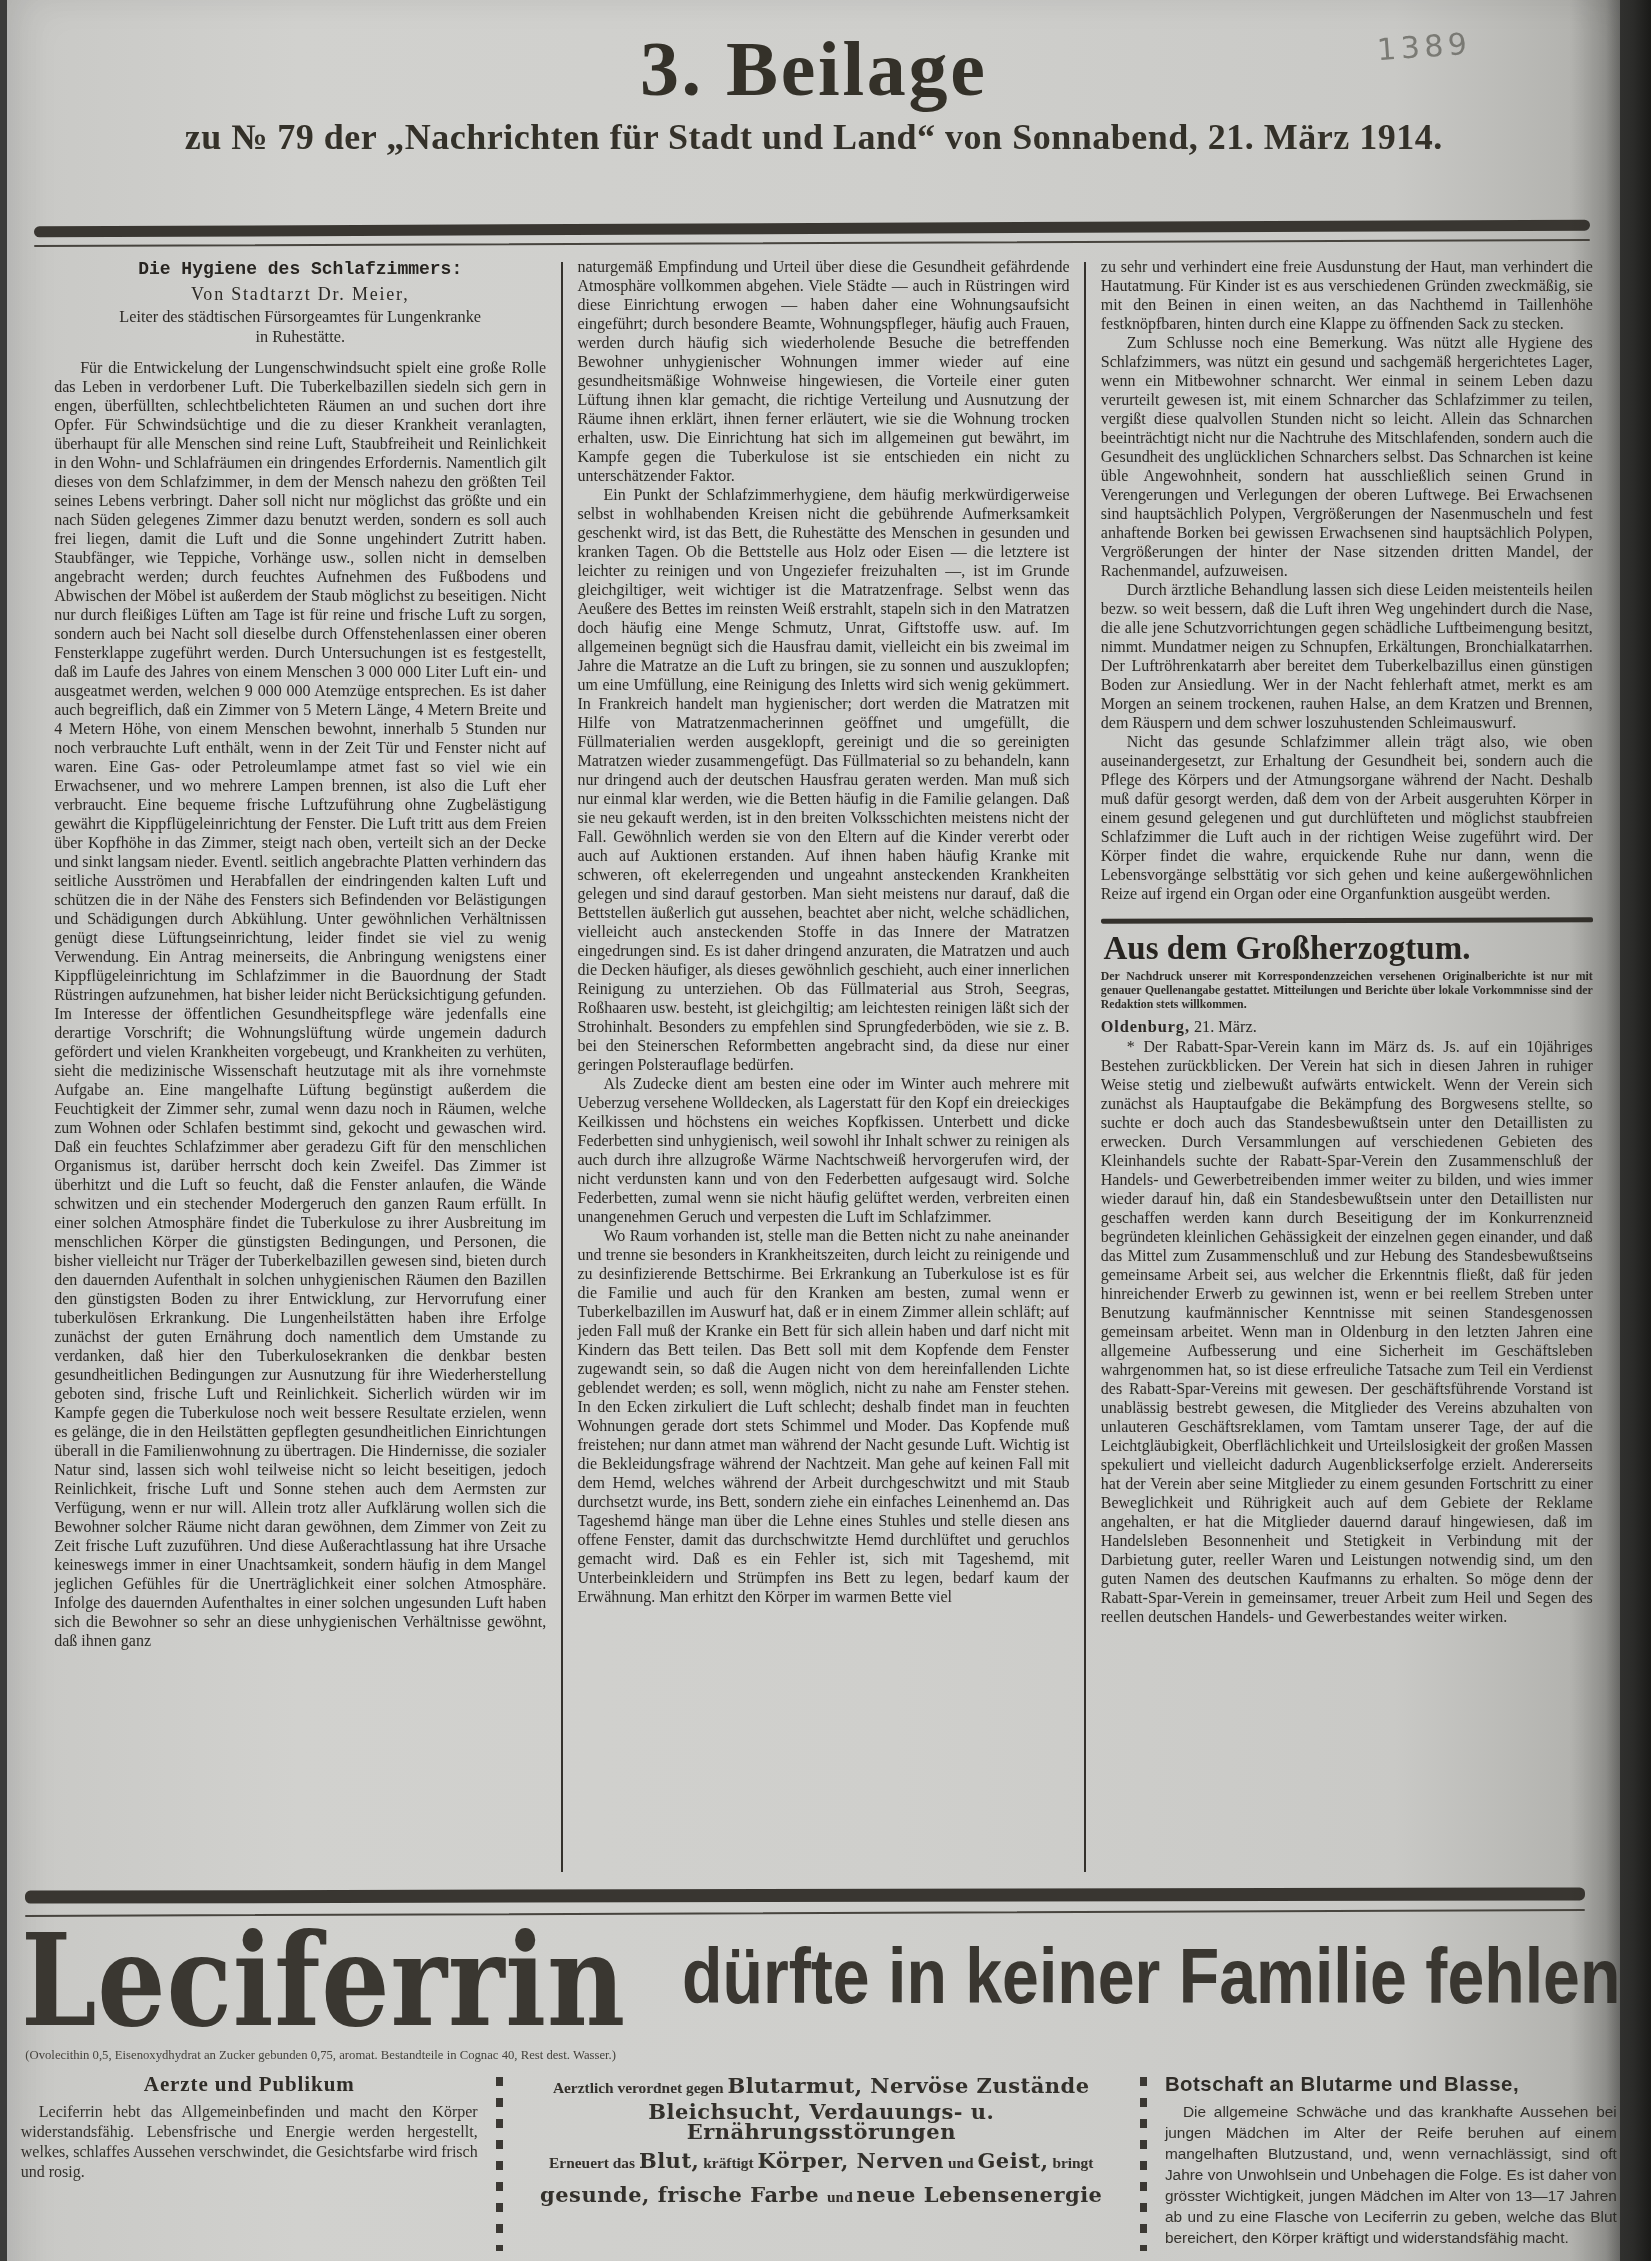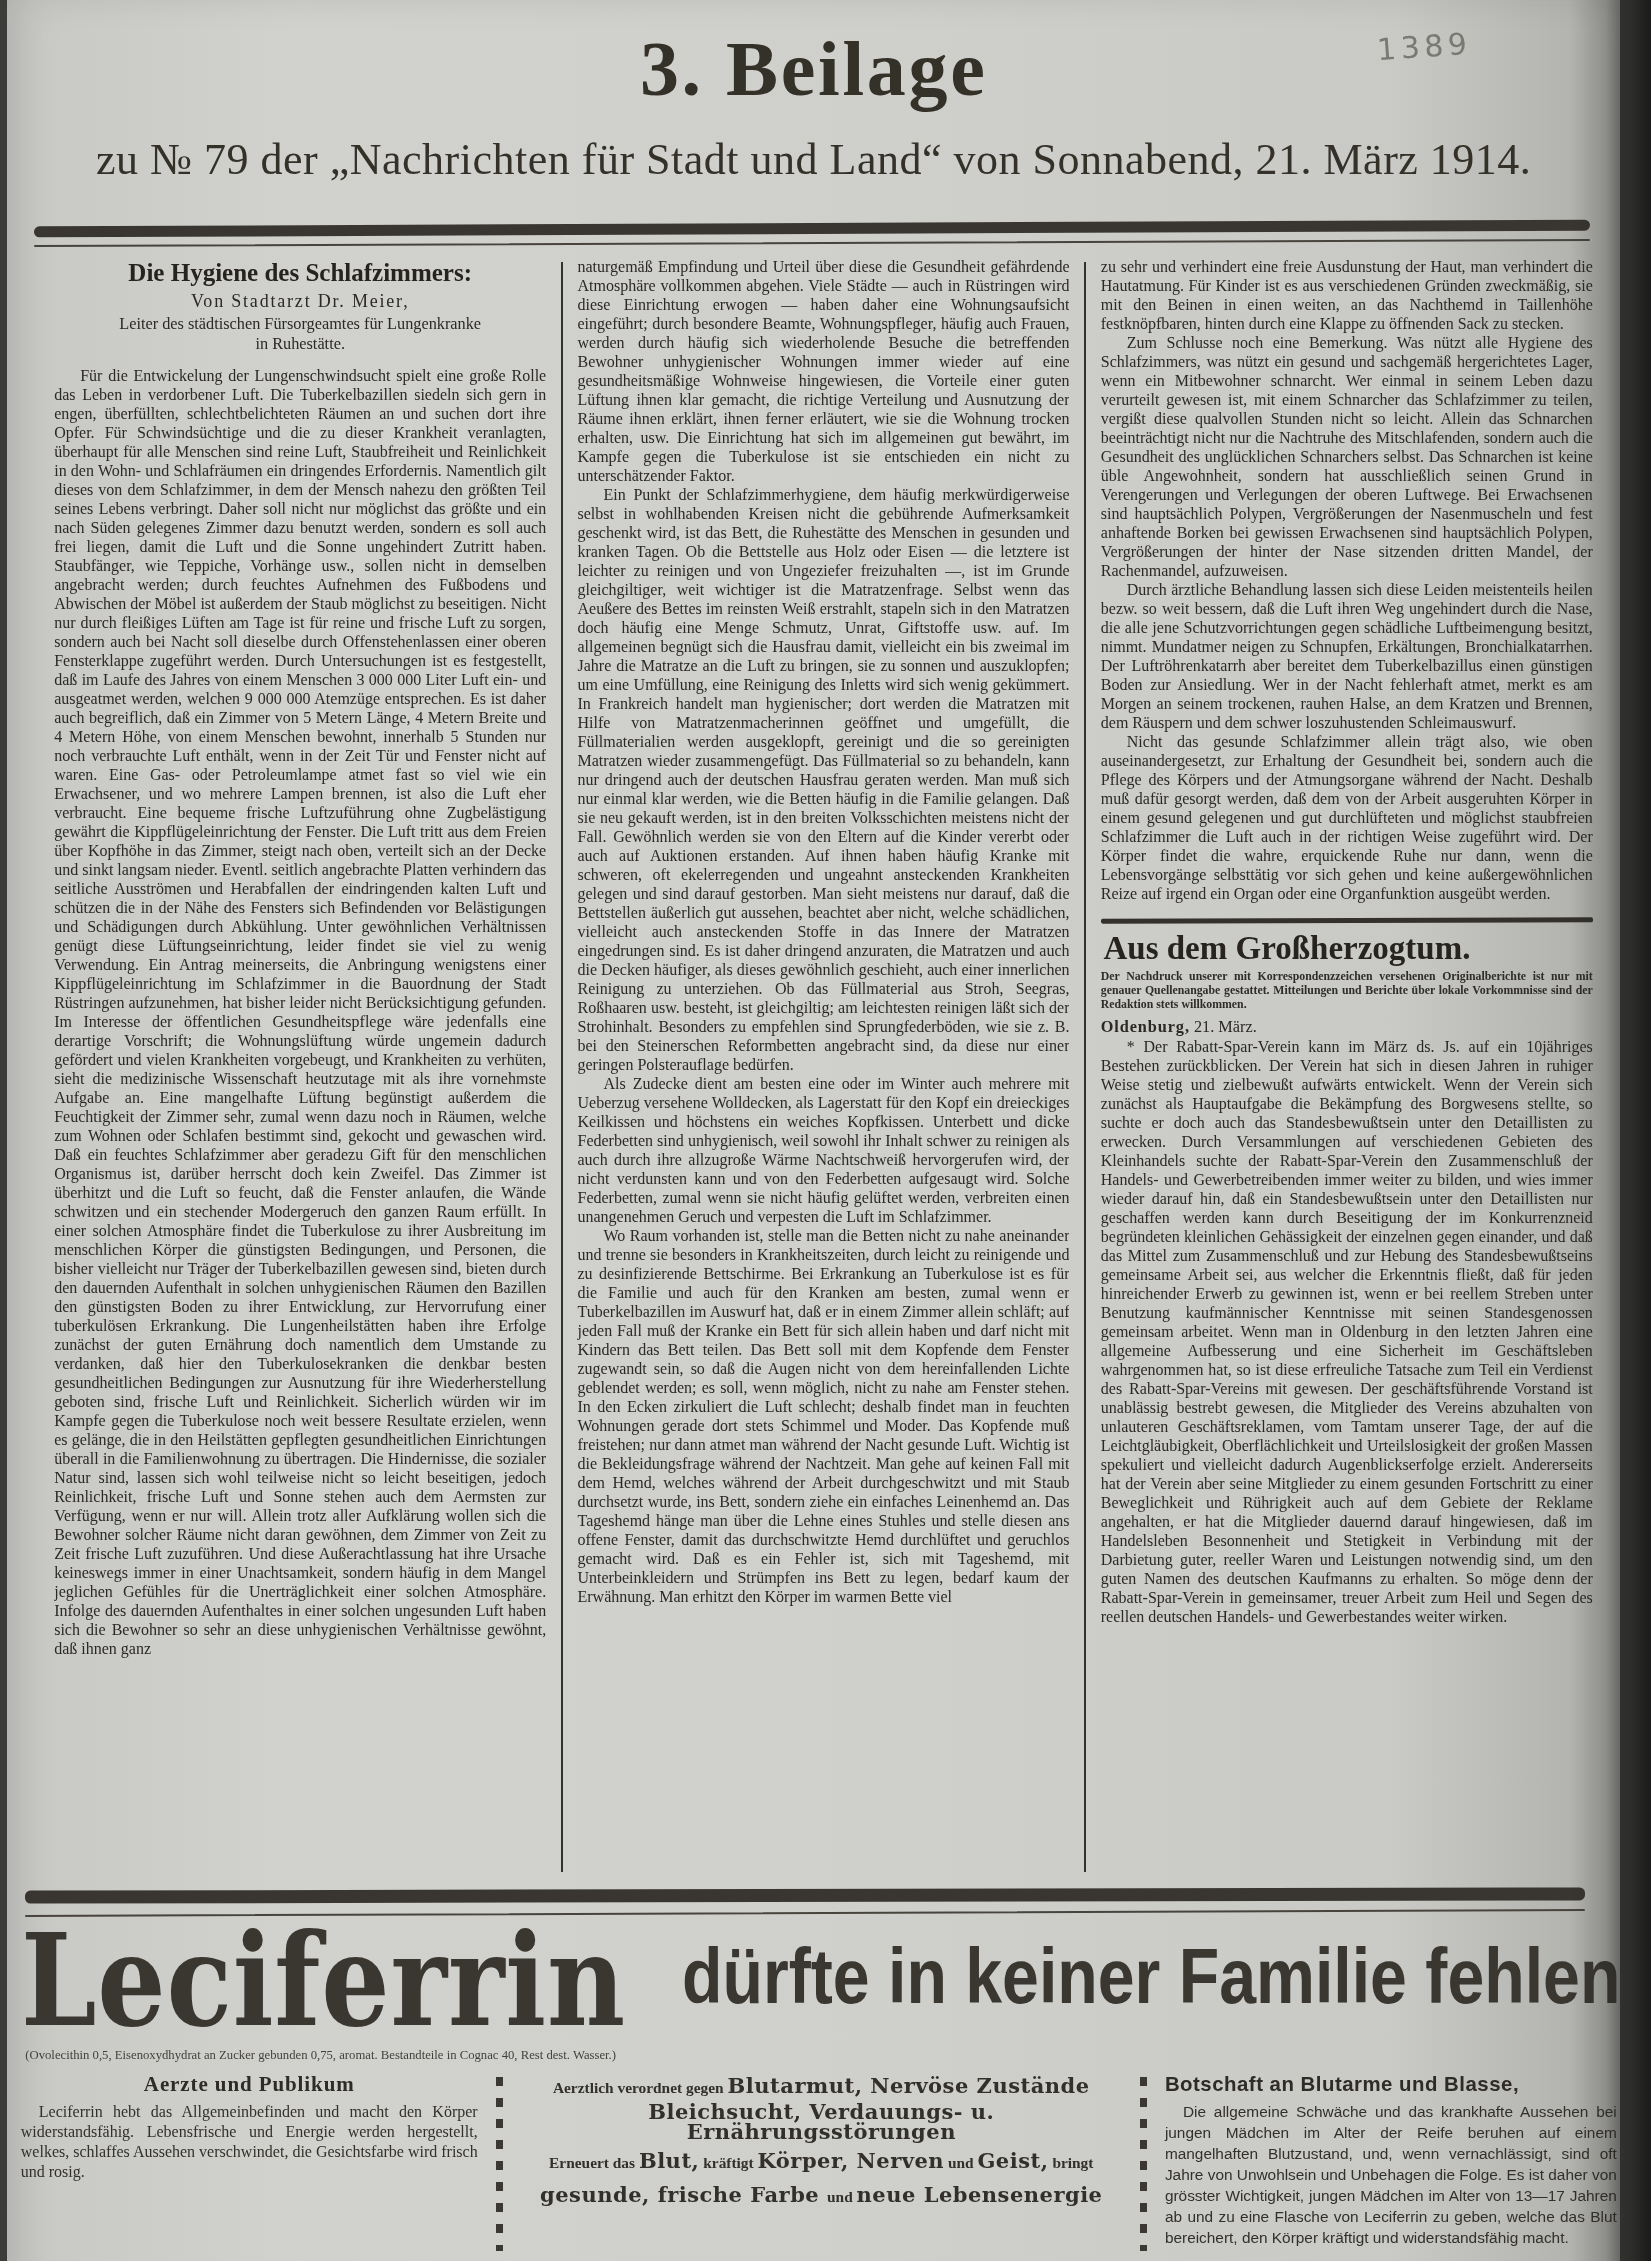--- a/index.html
+++ b/index.html
@@ -12,34 +12,34 @@
          box-shadow:inset 0 -18px 41px rgba(0,0,0,.10), inset 18px 0 41px rgba(0,0,0,.05);}
   .edge-shadow{position:absolute;top:0;left:1569px;width:82px;height:2505px;pointer-events:none;
          background:linear-gradient(90deg,rgba(0,0,0,0) 0%,rgba(0,0,0,.10) 45%,rgba(30,30,28,.55) 78%,rgba(20,20,18,.85) 100%);}
   
   .stamp{position:absolute;top:29px;left:1370px;transform:rotate(-4deg);
          font-family:"DejaVu Sans","Liberation Sans",sans-serif;font-size:30px;letter-spacing:4.5px;
          color:#72726c;opacity:.9;}
   
   .masthead{position:absolute;top:30px;left:0;width:100%;text-align:center;}
   .mast-title{font-size:78px;font-weight:bold;letter-spacing:2.7px;color:#343129;line-height:1;}
-  .mast-sub{margin-top:29px;font-size:44px;font-weight:normal;letter-spacing:0.5px;color:#343129;line-height:1.05;}
+  .mast-sub{margin-top:11px;font-size:36px;font-weight:bold;letter-spacing:0.5px;color:#343129;line-height:1.05;}
   .rule-thick{position:absolute;left:27px;width:1556px;height:11px;background:#393631;border-radius:5.4px;
               transform:rotate(-.25deg);}
   .rule-thin{position:absolute;left:27px;width:1556px;height:2.3px;background:#47443e;border-radius:1.4px;
              transform:rotate(-.22deg);}
   .rule-top{top:223px;} .rule-top2{top:242px;}
   
   .columns{position:absolute;top:257px;left:47px;width:1566px;height:1628px;display:flex;}
   .col{width:492px;height:1628px;overflow:hidden;text-align:justify;
        font-size:16px;line-height:19px;color:#2c2925;}
   .vrule{width:2.3px;height:1610px;background:#34312c;margin:4.5px 14.5px 0 14.5px;flex:none;}
   .col p{margin:0;}
   .col p.ind{text-indent:26px;}
-  .art-title{margin:2.7px 0 6.3px 0;font-size:25px;line-height:1.05;text-align:center;font-weight:bold;color:#272420;}
+  .art-title{margin:2.7px 0 6.3px 0;font-size:18px;line-height:1.05;text-align:center;font-weight:bold;color:#272420;font-family:Liberation Mono, monospace;}
   .byline{text-align:center;font-size:18px;margin:0 0 2.7px 0;letter-spacing:1.8px;}
   .byline2{text-align:center;font-size:16.3px;line-height:20px;margin:0;}
   .byline-block{margin-bottom:11.8px;}
   .region-rule{height:4.5px;background:#34312c;margin:15.4px 0 9px 0;border-radius:1.8px;transform:rotate(-.15deg);}
   .region-title{margin:0 0 4.5px 2.7px;font-size:33px;line-height:1;font-weight:bold;color:#272420;}
   .region-notice{font-size:11.8px !important;line-height:14px !important;font-weight:bold;text-indent:0 !important;
                  margin:0 0 5.4px 0 !important;color:#302d29;}
   .dateline{text-align:left;padding-right:68px;font-size:16.3px;margin:0 0 0.9px 0 !important;}
   .dl-place{font-weight:bold;letter-spacing:0.9px;}
   

